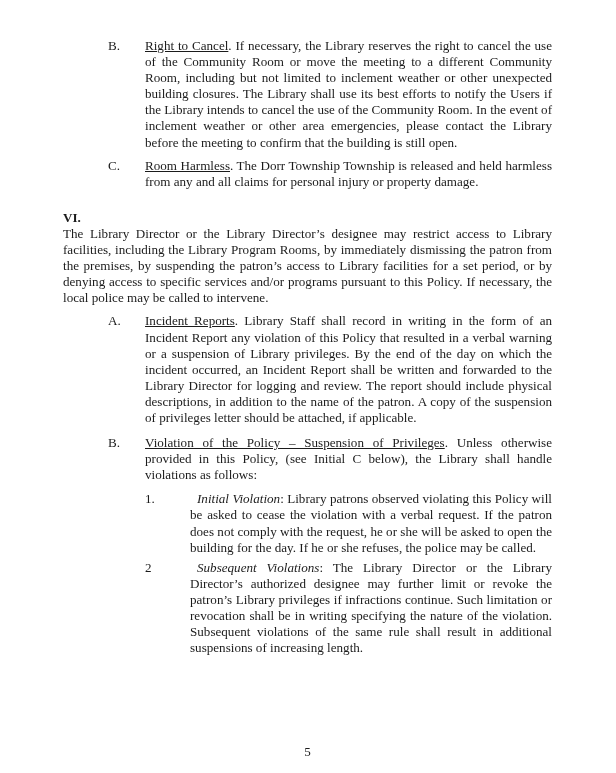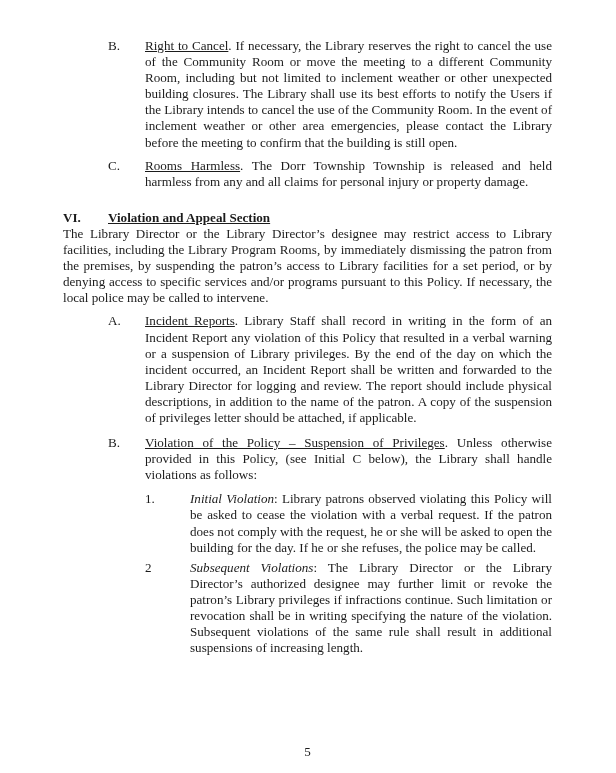--- a/index.html
+++ b/index.html
@@ -19,21 +19,21 @@
   p { margin: 0; }
   .row { display: flex; align-items: flex-start; }
   
   .ind1 { margin-left: 45px; }
   .m1 { flex: 0 0 37px; }
   
   .ind2 { margin-left: 82px; }
   .m2 { flex: 0 0 45px; }
   .txt { flex: 1 1 auto; text-align: justify; }
   .u { text-decoration: underline; }
-  .it { font-style: italic; }
+  .it { font-style: italic; margin-left: 7px; }
   .gap-small   { margin-top: 7px; }
   .gap-clause  { margin-top: 9px; }
   .gap-sub1    { margin-top: 8px; }
   .gap-sub2    { margin-top: 4px; }
   .heading { font-weight: bold; margin-top: 20px; }
   .hm { flex: 0 0 45px; }
   .para { text-align: justify; }
   .gap-a { margin-top: 7px; }
   .pagenum {
     position: absolute;
@@ -48,26 +48,25 @@
 
 <div class="page">
 
   <div class="row ind1">
     <span class="m1">B.</span>
     <p class="txt"><span class="u">Right to Cancel</span><span>. </span><span>If necessary, the Library reserves the right to cancel the use of the Community Room or move the meeting to a different Community Room, including but not limited to inclement weather or other unexpected building closures. The Library shall use its best efforts to notify the Users if the Library intends to cancel the use of the Community Room. In the event of inclement weather or other area emergencies, please contact the Library before the meeting to confirm that the building is still open.</span></p>
   </div>
 
   <div class="row ind1 gap-small">
     <span class="m1">C.</span>
-    <p class="txt"><span class="u">Rooms Harmless</span><span>. </span><span>The Dorr Township Township is released and held harmless from any and all claims for personal injury or property damage.</span></p>
+    <p class="txt"><span class="u">Room Harmless</span><span>. </span><span>The Dorr Township Township is released and held harmless from any and all claims for personal injury or property damage.</span></p>
   </div>
 
   <div class="row heading">
     <span class="hm">VI.</span>
-    <span class="u">Violation and Appeal Section</span>
   </div>
 
   <p class="para">The Library Director or the Library Director’s designee may restrict access to Library facilities, including the Library Program Rooms, by immediately dismissing the patron from the premises, by suspending the patron’s access to Library facilities for a set period, or by denying access to specific services and/or programs pursuant to this Policy. If necessary, the local police may be called to intervene.</p>
 
   <div class="row ind1 gap-a">
     <span class="m1">A.</span>
     <p class="txt"><span class="u">Incident Reports</span><span>. </span><span>Library Staff shall record in writing in the form of an Incident Report any violation of this Policy that resulted in a verbal warning or a suspension of Library privileges. By the end of the day on which the incident occurred, an Incident Report shall be written and forwarded to the Library Director for logging and review. The report should include physical descriptions, in addition to the name of the patron. A copy of the suspension of privileges letter should be attached, if applicable.</span></p>
   </div>
 
   <div class="row ind1 gap-clause">

